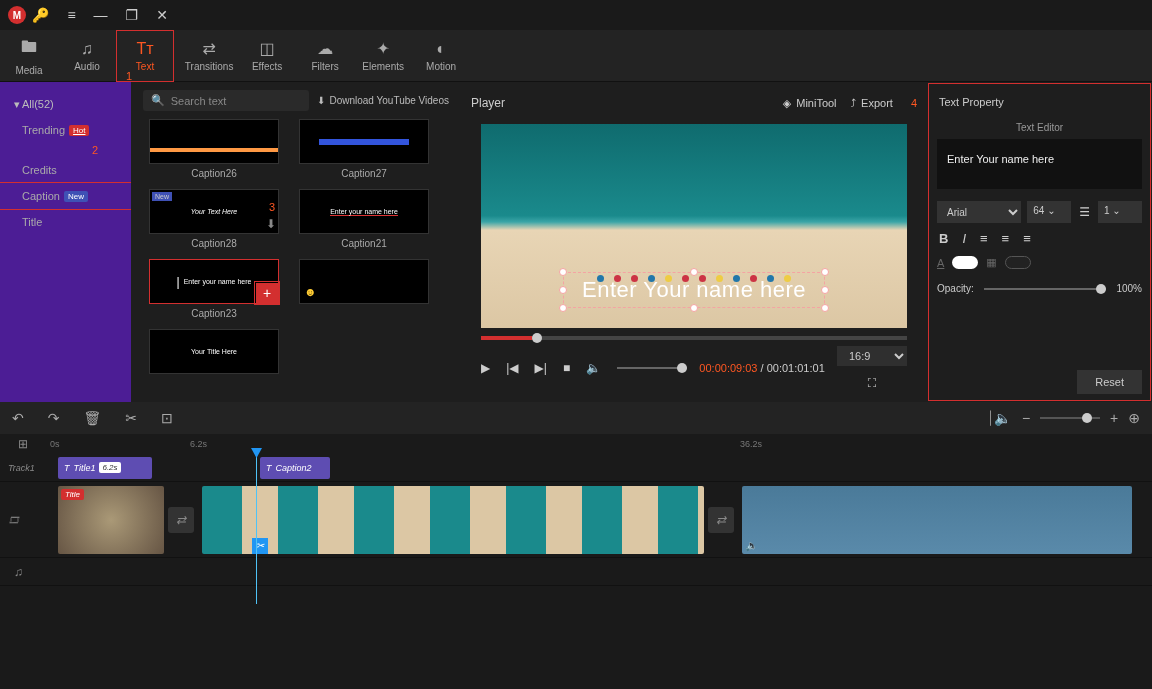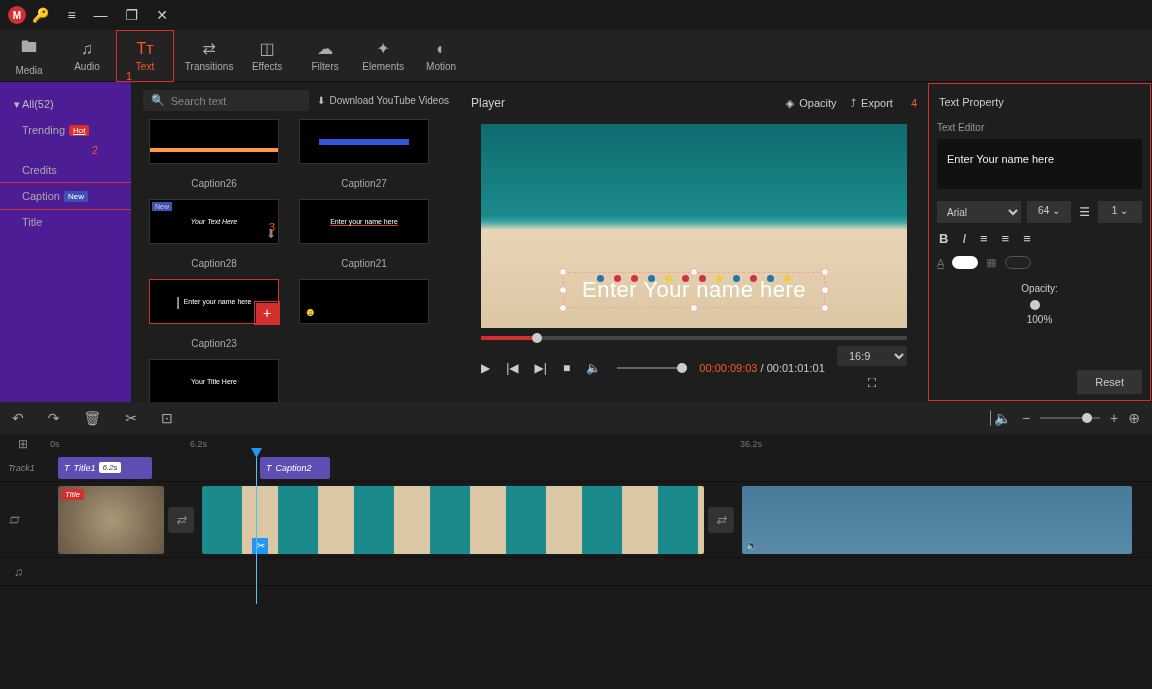--- a/index.html
+++ b/index.html
@@ -33,21 +33,21 @@
 .left-panel .cat.selected { outline: 1.5px solid #d32f2f; }
 
 
 .thumbs-panel { width: 330px; background: #1e1e1e; position: relative; overflow: hidden; }
 .thumbs-header { display: flex; align-items: center; padding: 8px 12px; gap: 8px; }
 .search-box { flex: 1; background: #2a2a2a; border-radius: 3px; padding: 4px 8px; color: #888; font-size: 11px; display: flex; align-items: center; gap: 6px; }
 .download-yt { color: #bbb; font-size: 10px; display: flex; align-items: center; gap: 4px; cursor: pointer; }
 .thumb-grid { display: flex; flex-wrap: wrap; gap: 10px 20px; padding: 0 18px; }
 .thumb-item { width: 130px; display: flex; flex-direction: column; align-items: center; gap: 4px; }
 .thumb-preview { width: 130px; height: 45px; background: #000; border: 1px solid #333; position: relative; display: flex; align-items: center; justify-content: center; }
-.thumb-item .label { font-size: 10px; color: #aaa; margin-top: 10px; }
+.thumb-item .label { font-size: 10px; color: #aaa; }
 .thumb-preview.selected { border: 1.5px solid #d32f2f; }
 .thumb-preview .add-btn { position: absolute; bottom: 0; right: 0; width: 22px; height: 20px; background: #d32f2f; color: #fff; display: flex; align-items: center; justify-content: center; font-size: 14px; outline: 1.5px solid #d32f2f; outline-offset: 1px; }
 .thumb-preview .inner-text { color: #fff; font-size: 7px; }
 
 
 .player-panel { flex: 1; background: #1e1e1e; padding: 8px 10px; display: flex; flex-direction: column; }
 .player-header { display: flex; align-items: center; justify-content: space-between; height: 26px; }
 .player-header .right { display: flex; gap: 14px; align-items: center; }
 .player-header .btn { display: flex; align-items: center; gap: 5px; color: #ccc; font-size: 11px; cursor: pointer; }
 .player-header .num4 { color: #ff5722; font-size: 11px; margin-left: 4px; }
@@ -64,30 +64,30 @@
 .ctrl-left { display: flex; align-items: center; gap: 16px; }
 .ctrl-left span { color: #ccc; font-size: 12px; cursor: pointer; }
 .timecode { color: #ccc; font-size: 11px; }
 .timecode .current { color: #ff5722; }
 .ctrl-right { display: flex; align-items: center; gap: 10px; flex-direction: column; }
 .aspect-select { background: #2f2f2f; border: none; color: #ccc; padding: 3px 20px 3px 8px; font-size: 11px; }
 
 
 .props-panel { width: 225px; background: #1e1e1e; outline: 1.5px solid #d32f2f; outline-offset: -2px; padding: 8px 10px; display: flex; flex-direction: column; }
 .props-panel .section-title { font-size: 11px; color: #ccc; padding: 6px 2px; }
-.text-editor-label { font-size: 10px; color: #999; margin: 8px 0 6px; }
+.text-editor-label { font-size: 10px; color: #999; margin: 8px 0 6px; text-align: center; }
 .text-input-area { background: #111; padding: 14px 10px; color: #eee; font-size: 11px; margin-bottom: 12px; height: 50px; }
 .font-row { display: flex; gap: 6px; margin-bottom: 8px; }
 .font-row select, .font-row .sel-box { background: #333; border: none; color: #ccc; padding: 4px 6px; font-size: 10px; flex: 1; }
-.font-row .sel-box.small { flex: 0 0 44px; text-align: center; }
+.font-row .sel-box.small { flex: 0 0 44px; }
 .fmt-row { display: flex; gap: 14px; margin-bottom: 10px; padding: 0 2px; }
 .fmt-row span { color: #ccc; font-size: 13px; cursor: pointer; }
 .color-row { display: flex; gap: 8px; align-items: center; margin-bottom: 14px; }
 .color-row .swatch { width: 26px; height: 13px; border-radius: 7px; }
-.opacity-row { display: flex; align-items: center; gap: 10px; font-size: 10px; flex-direction: column; }
+.opacity-row { display: flex; align-items: center; gap: 10px; font-size: 10px; }
 .opacity-row .slider { flex: 1; height: 2px; background: #666; position: relative; }
 .opacity-row .slider .dot { position: absolute; right: 0; top: -4px; width: 10px; height: 10px; background: #ccc; border-radius: 50%; }
 .reset-btn { background: #333; border: none; color: #ccc; padding: 6px 18px; font-size: 11px; cursor: pointer; align-self: flex-end; margin-top: auto; }
 
 
 .timeline { background: #1a1a1a; }
 .tl-toolbar { height: 32px; background: #232323; display: flex; align-items: center; padding: 0 12px; gap: 24px; justify-content: space-between; }
 .tl-toolbar .left { display: flex; gap: 24px; }
 .tl-toolbar .right { display: flex; gap: 10px; align-items: center; }
 .tl-toolbar span { color: #aaa; font-size: 14px; cursor: pointer; }
@@ -240,21 +240,21 @@
         </div>
     </div>
   </div>
 
   <div class="player-panel">
     <div class="player-header">
       <span>Player</span>
       <div class="right">
         <div class="btn">
             <span>◈</span>
-            <span>Opacity</span>
+            <span>MiniTool</span>
           </div>
         <div class="btn">
             <span>⤴</span>
             <span>Export</span>
           </div>
         <span class="num4">4</span>
       </div>
     </div>
     <div class="video-preview">
       <div class="beach-dots">

